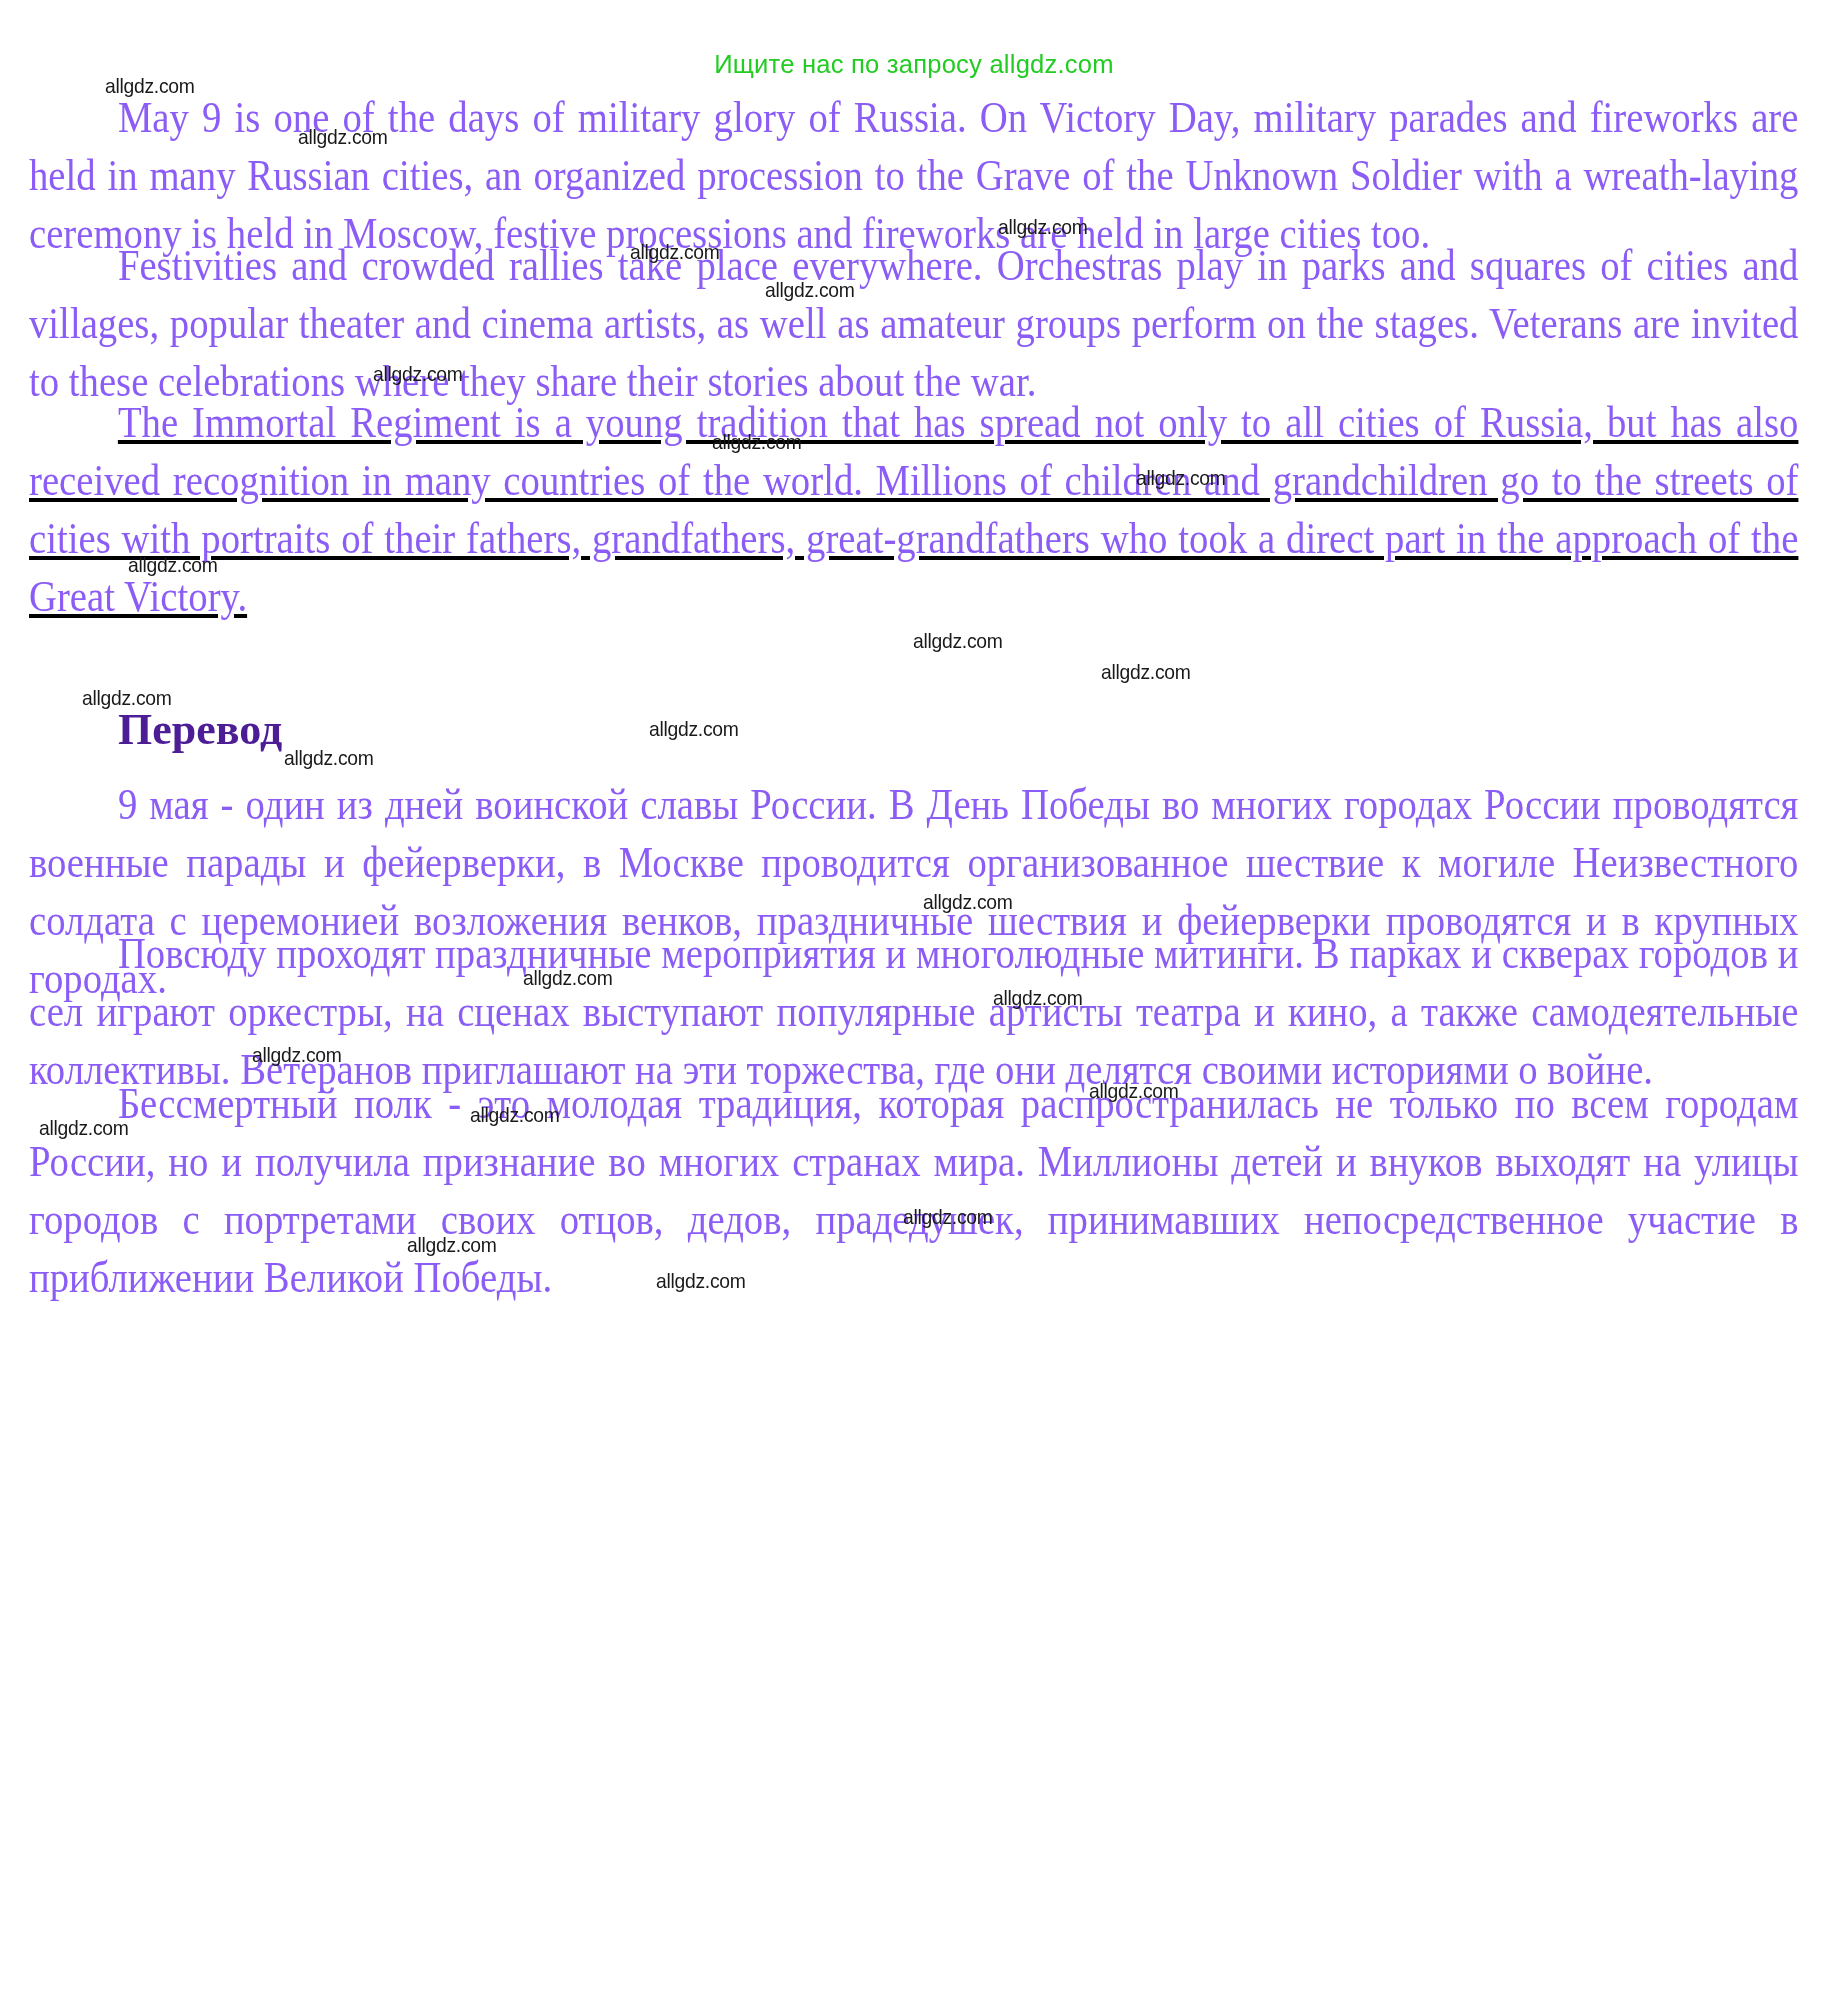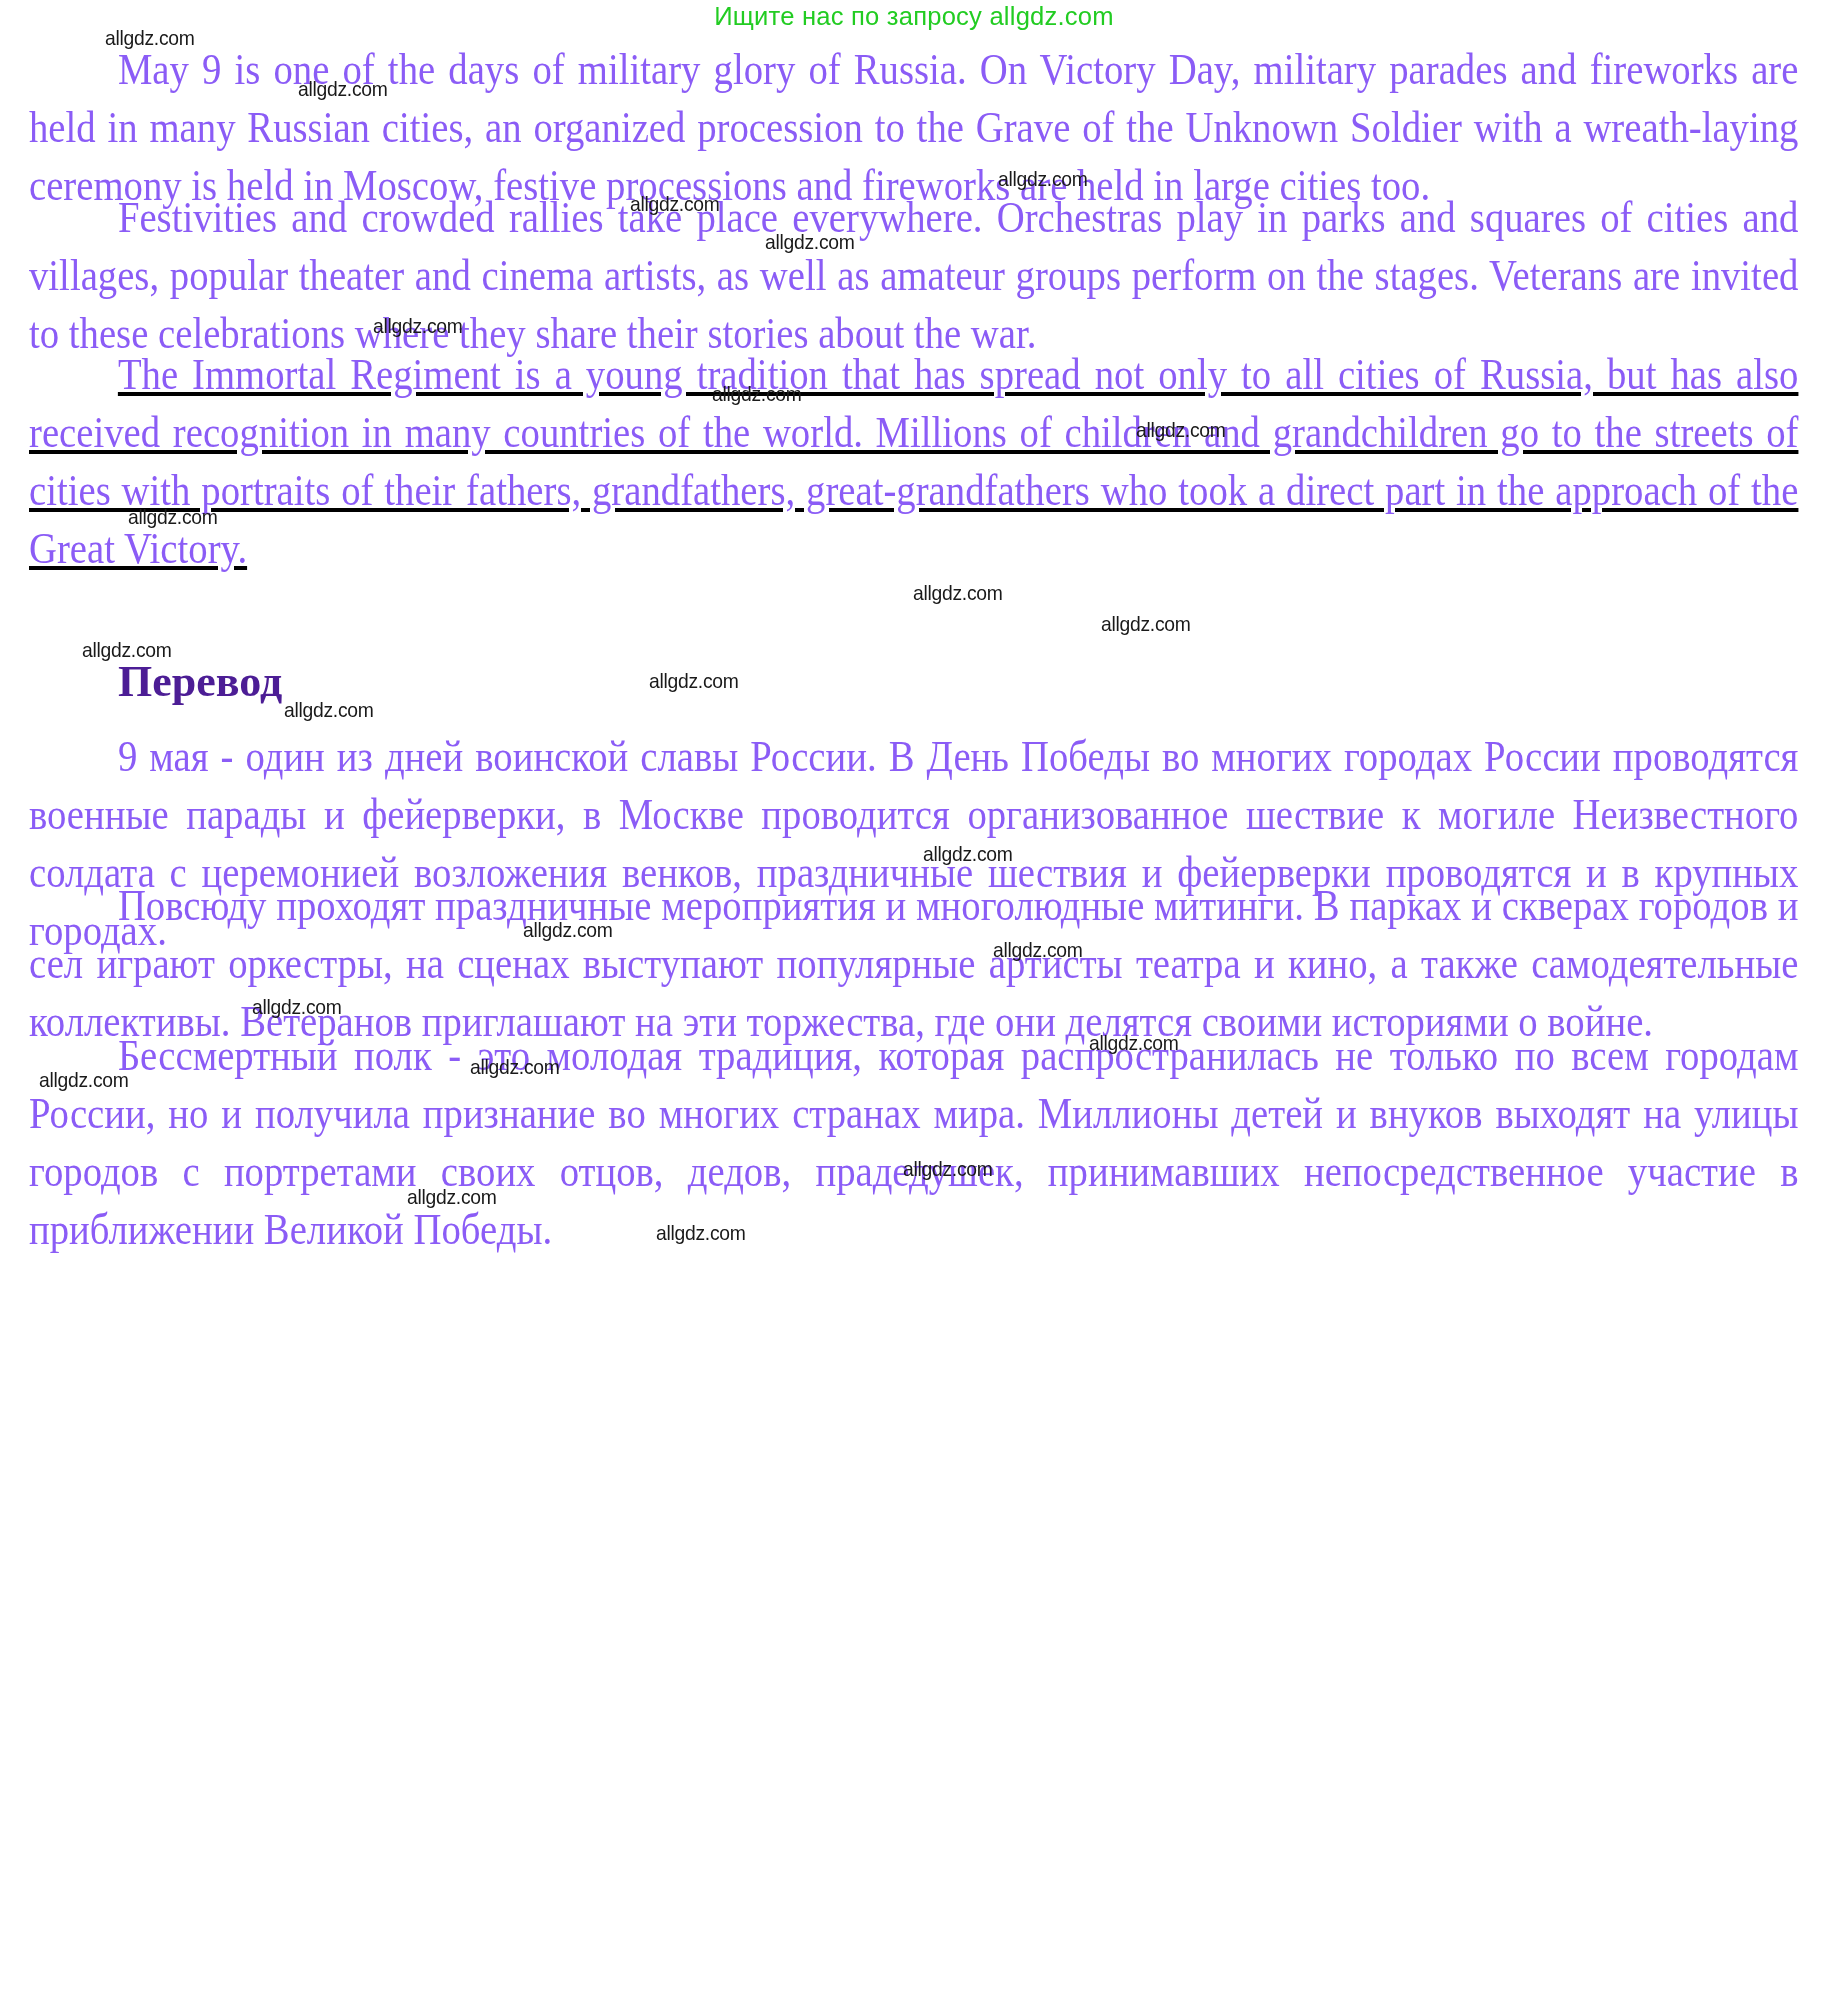--- a/index.html
+++ b/index.html
@@ -7,20 +7,21 @@
     padding: 0;
     background: #ffffff;
   }
   #page {
     position: relative;
     width: 1828px;
     height: 1948px;
     background: #ffffff;
     overflow: hidden;
     font-family: "Liberation Serif", "DejaVu Serif", serif;
+    margin-top: 48px;
   }
 
   
   #promo {
     position: absolute;
     top: 1.7px;
     left: 0;
     width: 1828px;
     text-align: center;
     color: #22cc22;

